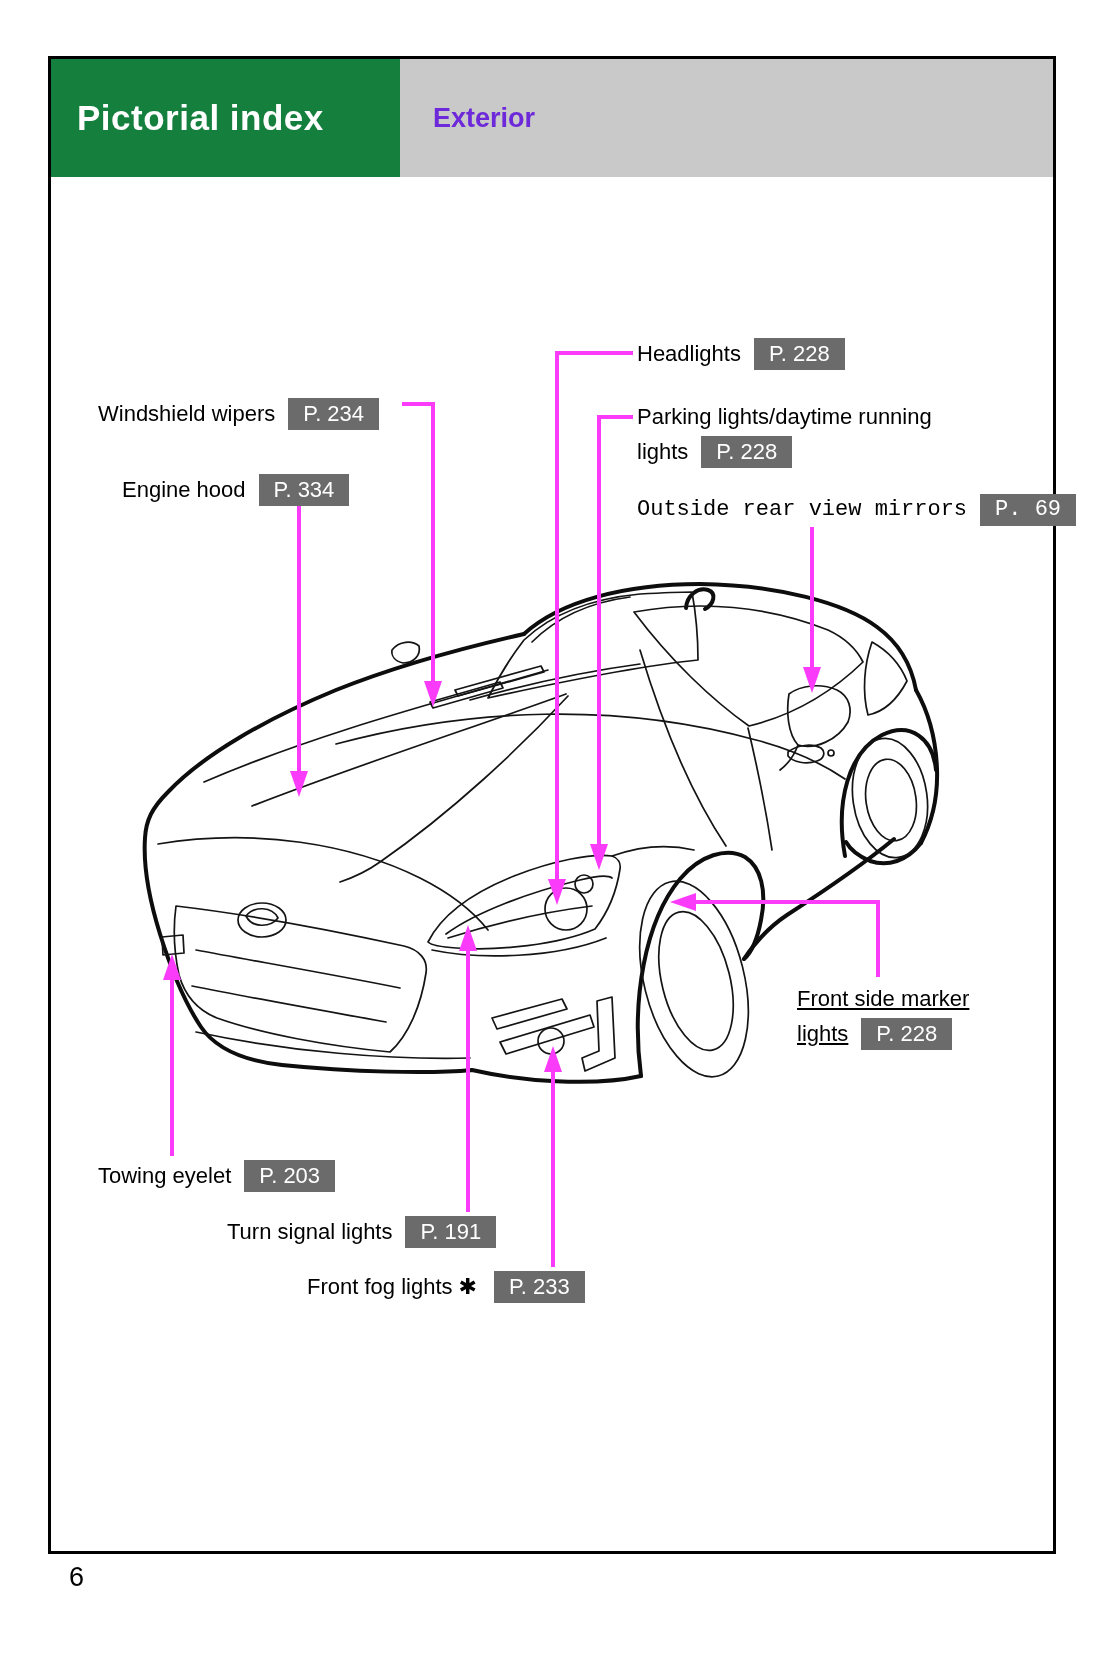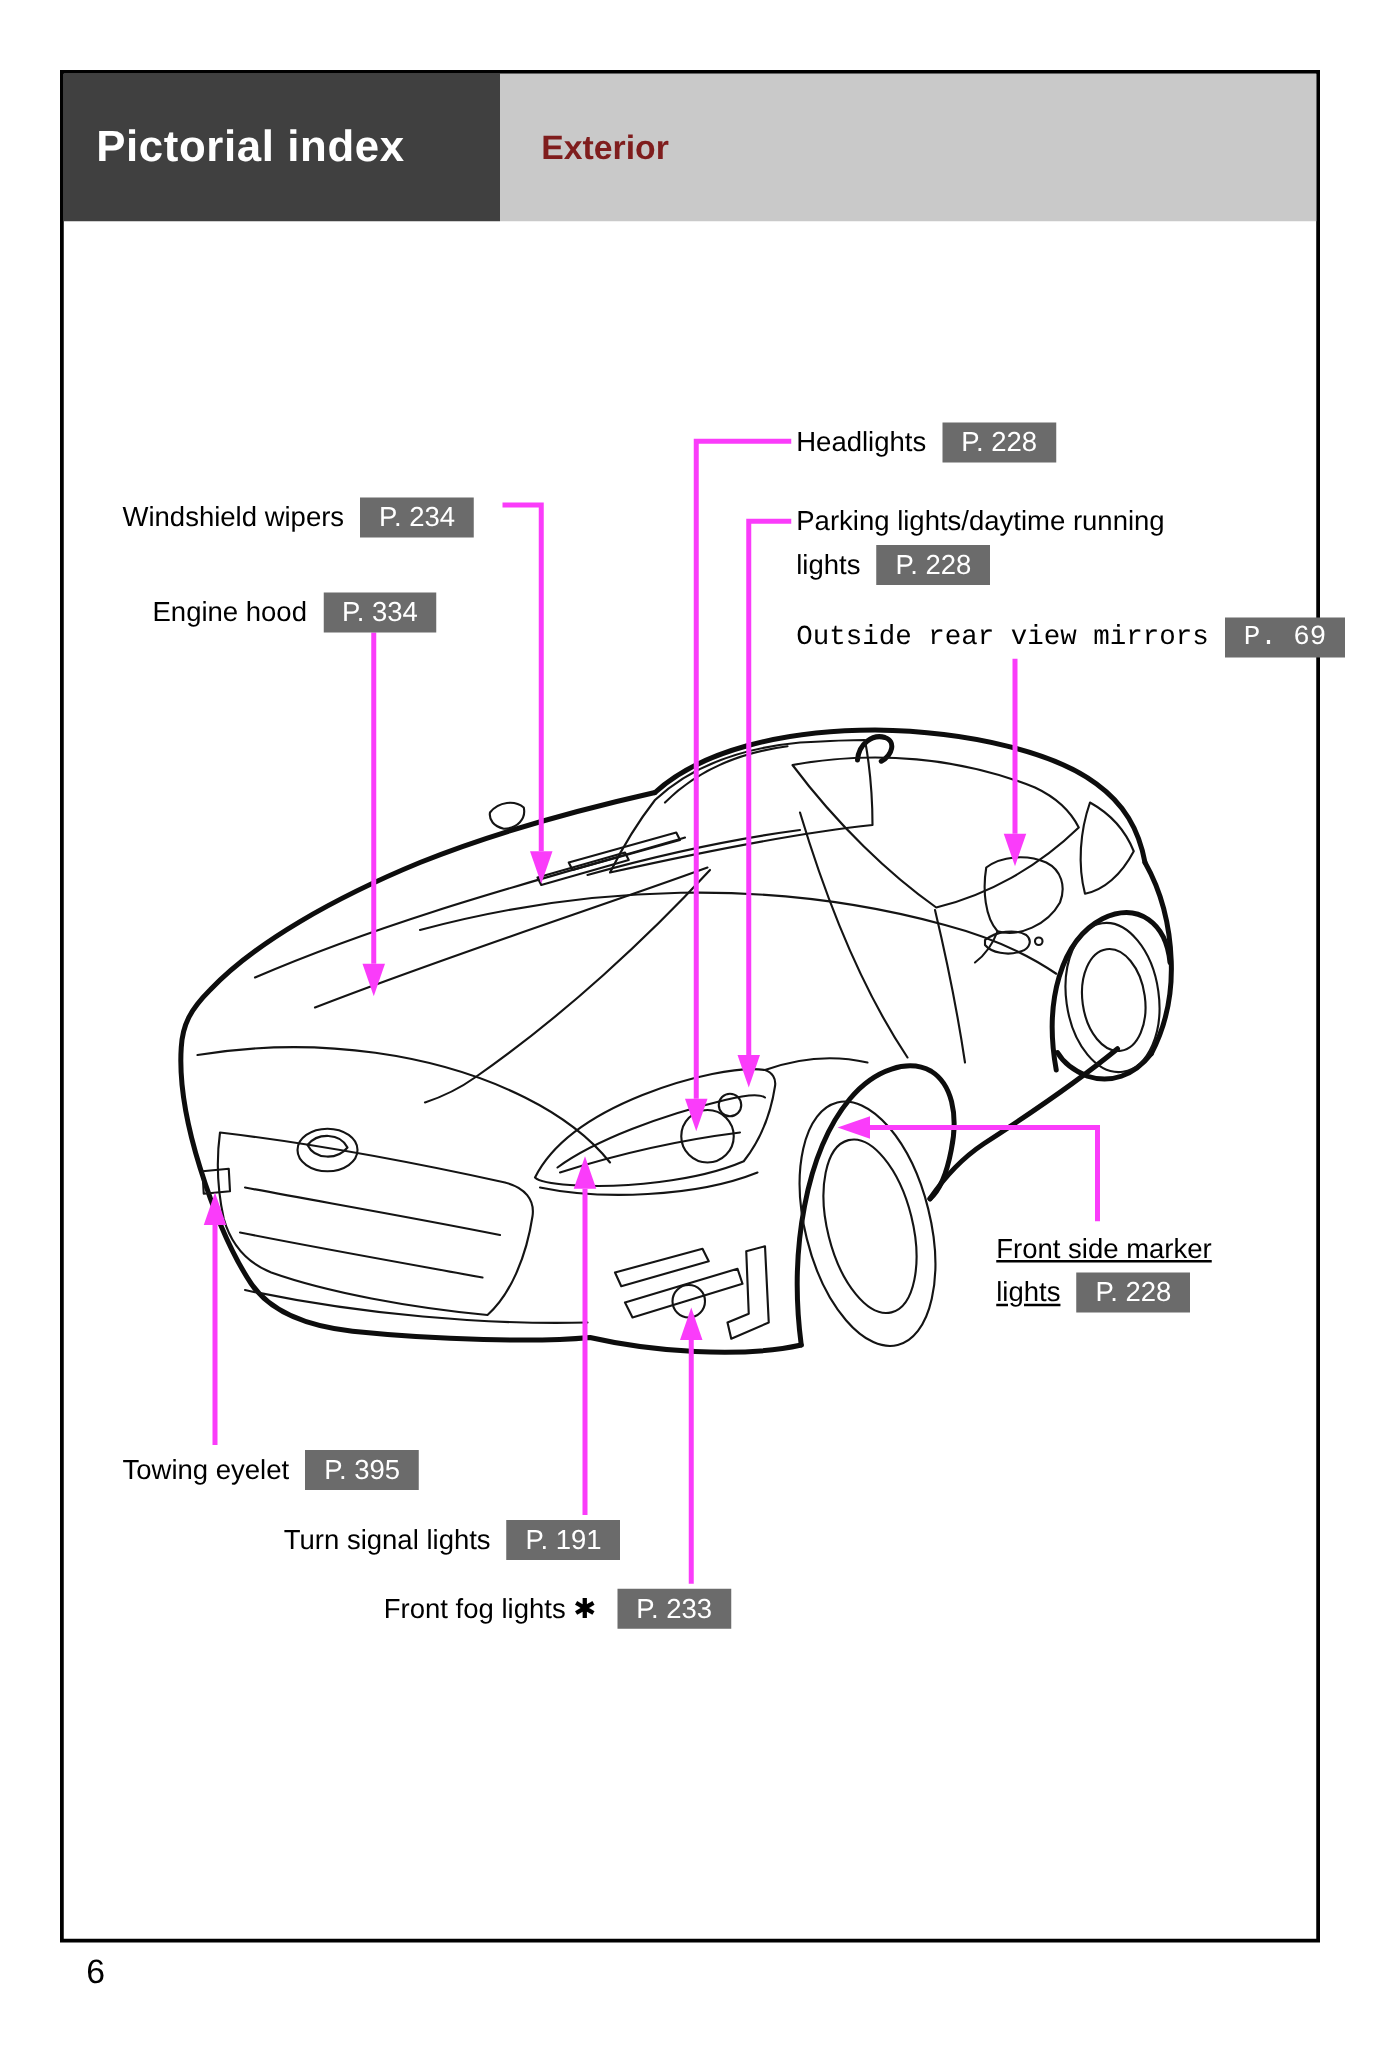--- a/index.html
+++ b/index.html
@@ -1,24 +1,24 @@
 <!DOCTYPE html>
 <html><head>
 <meta charset="utf-8">
 <style>
   html,body{margin:0;padding:0;background:#ffffff;}
   .page{position:relative;width:1103px;height:1654px;background:#ffffff;
         font-family:"Liberation Sans", sans-serif;overflow:hidden;}
   .content-box{position:absolute;left:48px;top:56px;width:1002px;height:1492px;
         border:3px solid #000;background:#ffffff;}
   .header{position:absolute;left:0;top:0;width:100%;height:118px;display:flex;}
-  .header-left{width:349px;background:#404040;display:flex;align-items:center;flex:0 0 auto;}
+  .header-left{width:349px;background:#15803d;display:flex;align-items:center;flex:0 0 auto;}
   .header-left span{color:#ffffff;font-weight:bold;font-size:35px;padding-left:26px;letter-spacing:.5px;}
   .header-right{flex:1 1 auto;background:#c9c9c9;display:flex;align-items:center;}
-  .header-right span{color:#7f1d1d;font-weight:bold;font-size:27px;padding-left:33px;}
+  .header-right span{color:#6d28d9;font-weight:bold;font-size:27px;padding-left:33px;}
   .diagram-svg{position:absolute;left:0;top:0;width:1103px;height:1654px;}
   .lbl{position:absolute;font-size:22px;color:#000;line-height:35px;white-space:nowrap;}
   .badge{display:inline-block;background:#6b6b6b;color:#ffffff;padding:1px 15px;
          margin-left:13px;line-height:30px;vertical-align:baseline;}
   .ast{margin:0 4px 0 6px;}
   .page-number{position:absolute;left:69px;top:1562px;font-size:27px;color:#000;}
 </style>
 </head>
 <body>
 
@@ -136,21 +136,21 @@
   <div class="lbl" style="left:637px;top:492px;font-family:Liberation Mono, monospace;">
     <span>Outside rear view mirrors</span><span class="badge">P. 69</span>
   </div>
 
   <div class="lbl" style="left:797px;top:981px;text-decoration:underline;">
     <div>Front side marker</div>
     <div><span>lights</span><span class="badge">P. 228</span></div>
   </div>
 
   <div class="lbl" style="left:98px;top:1158px;">
-    <span>Towing eyelet</span><span class="badge">P. 395</span>
+    <span>Towing eyelet</span><span class="badge">P. 203</span>
   </div>
 
   <div class="lbl" style="left:227px;top:1214px;">
     <span>Turn signal lights</span><span class="badge">P. 191</span>
   </div>
 
   <div class="lbl" style="left:307px;top:1269px;">
     <span>Front fog lights</span><span class="ast">✱</span><span class="badge">P. 233</span>
   </div>
 

